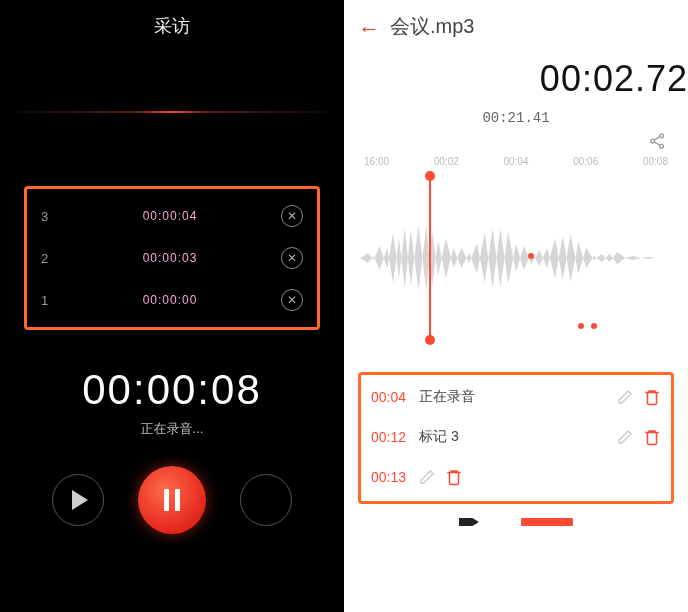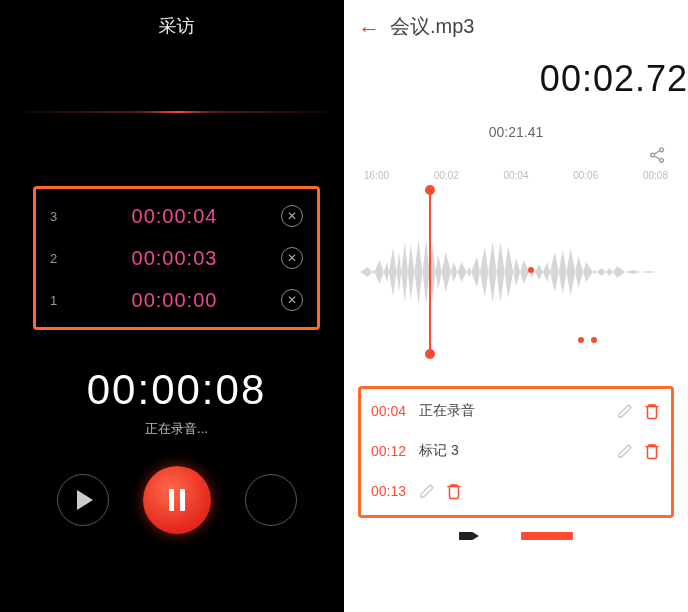--- a/index.html
+++ b/index.html
@@ -1,51 +1,51 @@
 <!DOCTYPE html>
 <html><head>
 <meta charset="utf-8">
 <style>
   * { box-sizing: border-box; margin: 0; padding: 0; }
   html, body { width: 688px; height: 612px; overflow: hidden; font-family: -apple-system, "Helvetica Neue", Arial, sans-serif; }
   body { display: flex; background: #fff; }
 
   
-  .left { width: 344px; height: 612px; background: #000; color: #fff; position: relative; padding-left: 9px; }
+  .left { width: 344px; height: 612px; background: #000; color: #fff; position: relative; }
   .left-header { display: flex; align-items: center; justify-content: center; height: 52px; position: relative; }
   .left-title { font-size: 18px; font-weight: 500; color: #eee; }
 
   .wave-area { height: 120px; position: relative; display:flex; align-items:center; }
   .wave-line { width:100%; height:2px; background: linear-gradient(90deg, #000 0%, #5b1f1f 40%, #ff4a33 50%, #5b1f1f 60%, #000 100%); }
 
   .marks-box { margin: 14px 24px 0 24px; border: 3px solid #ff6a2a; border-radius: 4px; padding: 6px 0; }
   .mark-row { display:flex; align-items:center; height:42px; padding: 0 14px; color:#ccc; font-size:14px; }
   .mark-row .idx { width:18px; color:#999; font-size:13px; }
-  .mark-row .tm  { flex:1; text-align:center; font-size:20px; letter-spacing:1px; color:#ec4899; }
+  .mark-row .tm  { flex:1; text-align:center; font-size:12px; letter-spacing:1px; color:#f9a8d4; }
   .mark-row .del { width:22px; height:22px; border:1px solid #888; border-radius:50%; display:flex; align-items:center; justify-content:center; color:#aaa; font-size:12px; cursor:pointer; }
 
   .timer-big { text-align:center; font-size:42px; font-weight:300; letter-spacing:2px; margin-top:36px; color:#fff; }
   .status-txt { text-align:center; font-size:13px; color:#bbb; margin-top:6px; }
 
   .controls-left { display:flex; justify-content:center; align-items:center; gap:34px; margin-top:28px; }
   .btn-outline { width:52px; height:52px; border:1px solid #555; border-radius:50%; display:flex; align-items:center; justify-content:center; cursor:pointer; }
   .btn-outline.partial { overflow:hidden; }
   .btn-record { width:68px; height:68px; border-radius:50%; background: radial-gradient(circle at 40% 35%, #ff6a4a, #e3261c 70%); display:flex; align-items:center; justify-content:center; cursor:pointer; box-shadow: 0 0 14px rgba(255,60,40,0.5); }
   .pause-bars { display:flex; gap:6px; }
   .pause-bars span { width:5px; height:22px; background:#fff; border-radius:1px; }
   .tri-play { width:0; height:0; border-left:16px solid #ccc; border-top:10px solid transparent; border-bottom:10px solid transparent; margin-left:4px; }
 
   
   .right { width:344px; height:612px; background:#fff; color:#222; position:relative; }
   .right-header { display:flex; align-items:center; height:52px; padding:0 14px; gap:10px; }
   .back-arrow { color:#e63b2e; font-size:22px; cursor:pointer; font-weight:bold; }
   .file-title { font-size:20px; color:#444; }
 
   .time-main { text-align:right; font-size:36px; font-weight:500; margin-top:6px; letter-spacing:1px; color:#111;}
-  .time-total { text-align:center; font-size:14px; color:#666; margin-top:24px; }
+  .time-total { text-align:center; font-size:14px; color:#666; margin-top:10px;font-family:Liberation Mono, monospace; }
 
   .share-row { display:flex; justify-content:flex-end; padding:6px 22px 0 0;}
   .share-icon { width:18px; height:18px; cursor:pointer; opacity:0.6; }
 
   .wave-block { position:relative; height:200px; margin:6px 16px 0 16px; }
   .wave-ticks { display:flex; justify-content:space-between; font-size:10px; color:#bbb; padding: 0 4px; }
   .wave-canvas { position:relative; height:170px; margin-top:6px; }
   .wave-bg { position:absolute; inset:0; display:flex; align-items:center; }
   .wave-bg svg { width:100%; height:120px; }
   .playhead { position:absolute; top:0; bottom:0; left:22%; width:2px; background:#ff4a33; }

